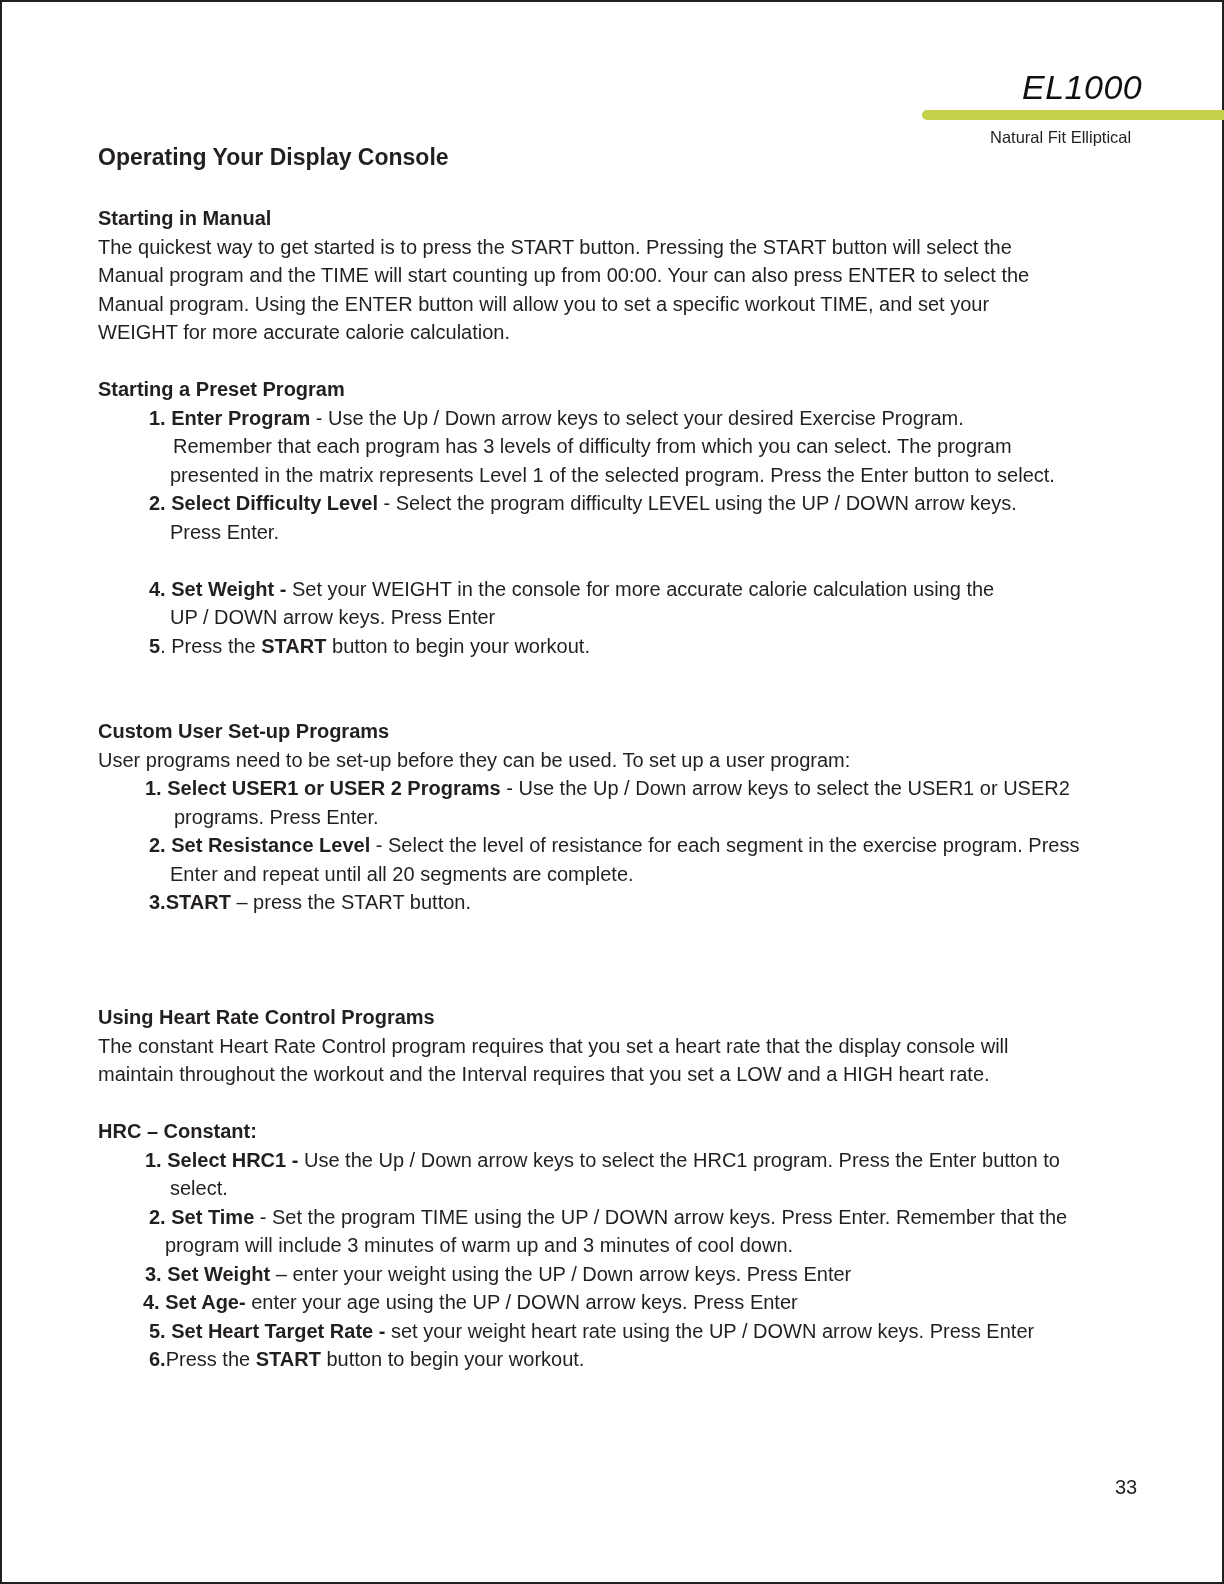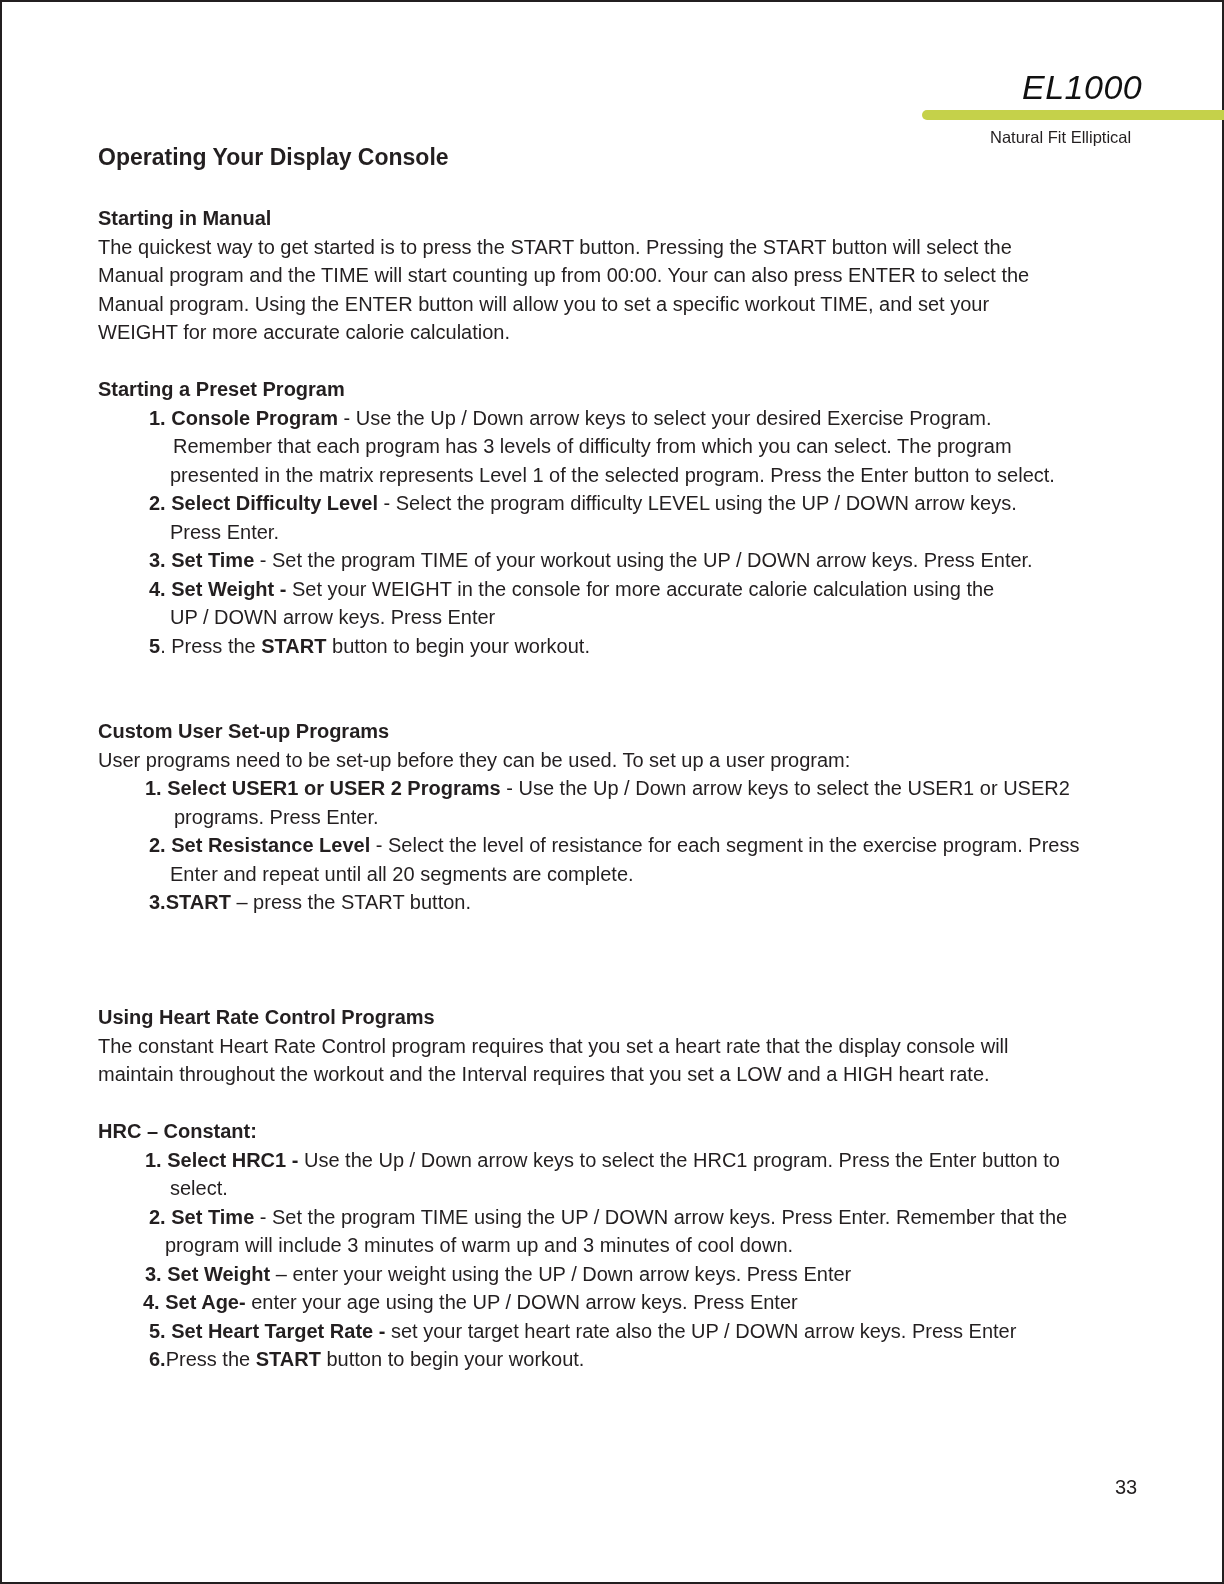--- a/index.html
+++ b/index.html
@@ -34,26 +34,25 @@
 
   <div class="title">Operating Your Display Console</div>
 
   <div class="h" style="top:205px">Starting in Manual</div>
   <div class="line" style="left:96px;top:234px">The quickest way to get started is to press the START button.  Pressing the START button will select the</div>
   <div class="line" style="left:96px;top:262px">Manual program and the TIME will start counting up from 00:00.  Your can also press ENTER to select the</div>
   <div class="line" style="left:96px;top:319px">WEIGHT for more accurate calorie calculation.</div>
   <div class="line" style="left:96px;top:291px">Manual program.  Using the ENTER button will allow you to set a specific workout TIME, and set your</div>
 
   <div class="h" style="top:376px">Starting a Preset Program</div>
-  <div class="line" style="left:147px;top:405px"><b>1.</b> <b>Console Program</b><span> - Use the Up / Down arrow keys to select your desired Exercise Program.</span></div>
+  <div class="line" style="left:147px;top:405px"><b>1.</b> <b>Enter Program</b><span> - Use the Up / Down arrow keys to select your desired Exercise Program.</span></div>
   <div class="line" style="left:171px;top:433px">Remember that each program has 3 levels of difficulty from which you can select.  The program</div>
   <div class="line" style="left:168px;top:462px">presented in the matrix represents Level 1 of the selected program.  Press the Enter button to select.</div>
   <div class="line" style="left:147px;top:490px"><b>2.</b> <b>Select Difficulty Level</b><span> - Select the program difficulty LEVEL using the UP / DOWN arrow keys.</span></div>
   <div class="line" style="left:168px;top:519px">Press Enter.</div>
-  <div class="line" style="left:147px;top:547px"><b>3.</b> <b>Set Time</b><span> - Set the program TIME of your workout using the UP / DOWN arrow keys. Press Enter.</span></div>
   <div class="line" style="left:147px;top:576px"><b>4.</b> <b>Set Weight -</b><span> Set your WEIGHT in the console for more accurate calorie calculation using the</span></div>
   <div class="line" style="left:168px;top:604px">UP / DOWN arrow keys.  Press Enter</div>
   <div class="line" style="left:147px;top:633px"><b>5</b><span>. Press the </span><b>START</b><span> button to begin your workout.</span></div>
 
   <div class="h" style="top:718px">Custom User Set-up Programs</div>
   <div class="line" style="left:96px;top:747px">User programs need to be set-up before they can be used.  To set up a user program:</div>
   <div class="line" style="left:143px;top:775px"><b>1.</b> <b>Select USER1 or USER 2  Programs</b><span> - Use the Up / Down arrow keys to select the USER1 or USER2</span></div>
   <div class="line" style="left:172px;top:804px">programs.  Press Enter.</div>
   <div class="line" style="left:147px;top:832px"><b>2.</b> <b>Set Resistance Level</b><span> - Select the level of resistance for each segment in the exercise program.  Press</span></div>
   <div class="line" style="left:168px;top:861px">Enter and repeat until all 20 segments are complete.</div>
@@ -63,17 +62,17 @@
   <div class="line" style="left:96px;top:1061px">maintain throughout the workout and the Interval requires that you set a LOW and a HIGH heart rate.</div>
   <div class="line" style="left:96px;top:1033px">The constant Heart Rate Control program requires that you set a heart rate that the display console will</div>
 
   <div class="h" style="top:1118px">HRC – Constant:</div>
   <div class="line" style="left:143px;top:1147px"><b>1.</b> <b>Select HRC1 -</b><span> Use the Up / Down arrow keys to select the HRC1 program.  Press the Enter button to</span></div>
   <div class="line" style="left:168px;top:1175px">select.</div>
   <div class="line" style="left:147px;top:1204px"><b>2.</b> <b>Set Time</b><span> - Set the program TIME using the UP / DOWN arrow keys. Press Enter.  Remember that the</span></div>
   <div class="line" style="left:163px;top:1232px">program will include 3 minutes of warm up and 3 minutes of cool down.</div>
   <div class="line" style="left:143px;top:1261px"><b>3.</b> <b>Set Weight</b><span> – enter your weight using the UP / Down arrow keys.  Press Enter</span></div>
   <div class="line" style="left:141px;top:1289px"><b>4.</b> <b>Set Age-</b><span> enter your age using the UP / DOWN arrow keys.  Press Enter</span></div>
-  <div class="line" style="left:147px;top:1318px"><b>5.</b> <b>Set Heart Target Rate -</b><span> set your target heart rate also the UP / DOWN arrow keys.  Press Enter</span></div>
+  <div class="line" style="left:147px;top:1318px"><b>5.</b> <b>Set Heart Target Rate -</b><span> set your weight heart rate using the UP / DOWN arrow keys.  Press Enter</span></div>
   <div class="line" style="left:147px;top:1346px"><b>6.</b><span>Press the </span><b>START</b><span> button to begin your workout.</span></div>
 
   <div class="pagenum">33</div>
 </div>
 
 </body></html>

